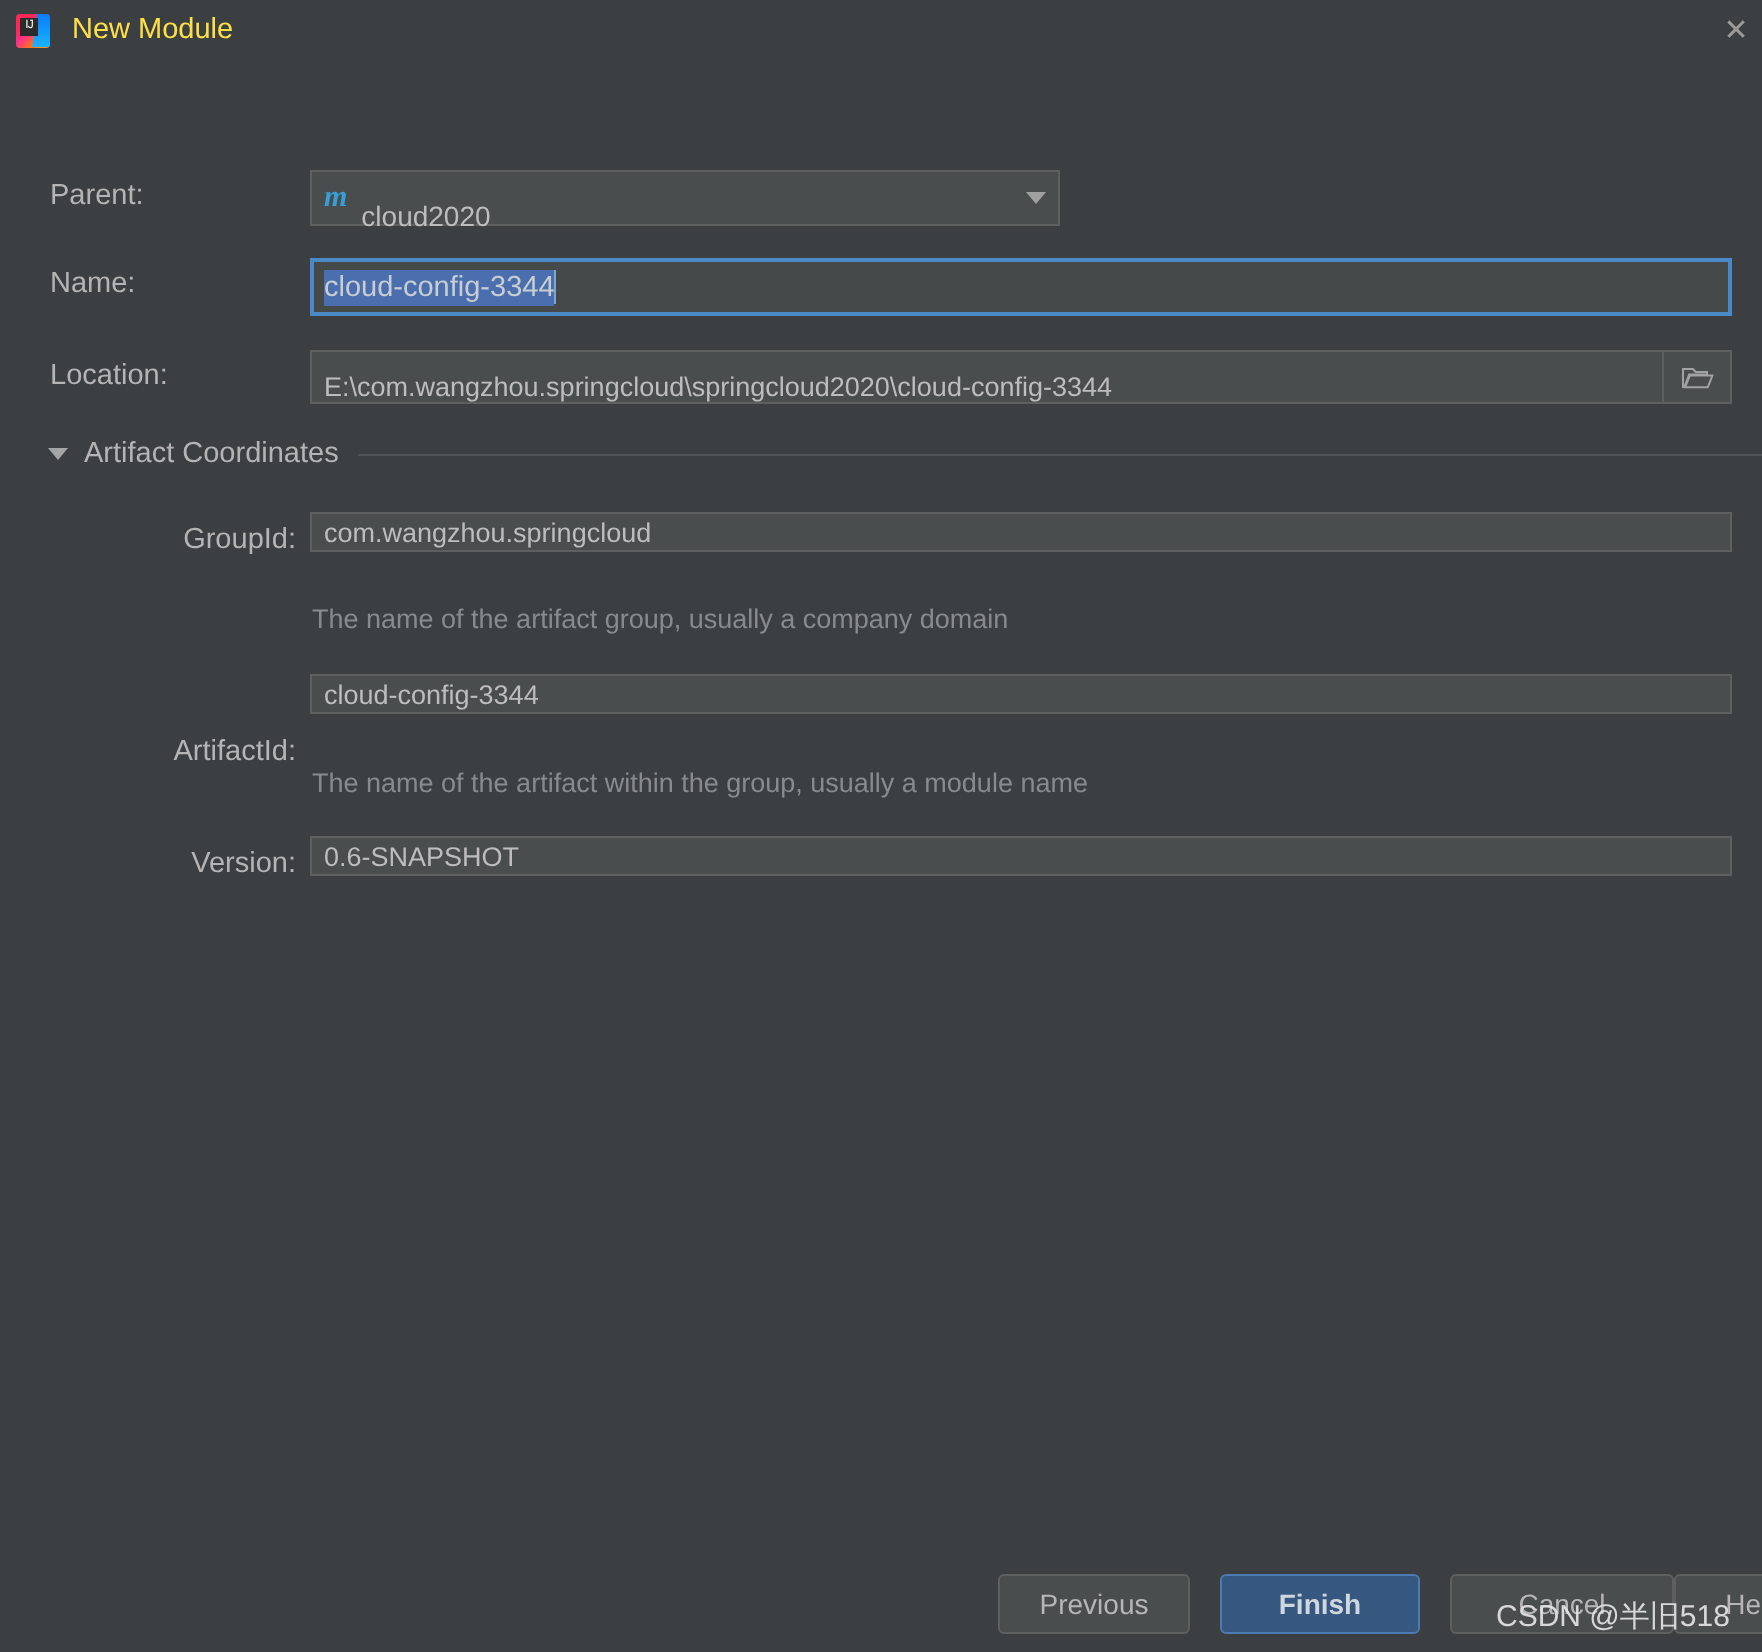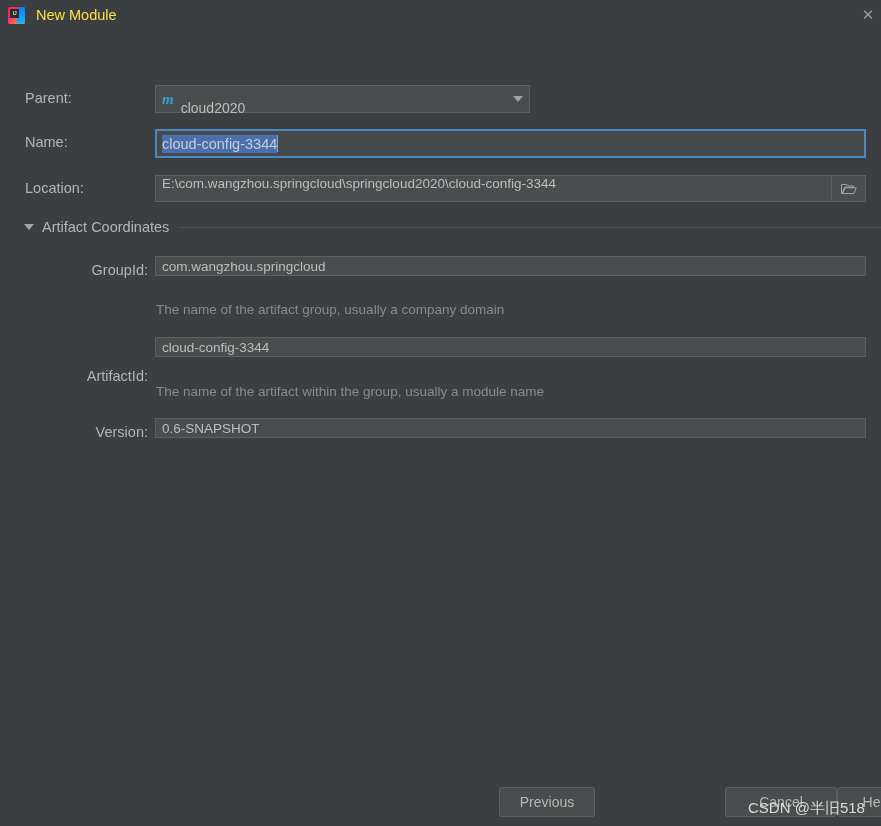--- a/index.html
+++ b/index.html
@@ -137,21 +137,21 @@
   }
 
   
   .loc-field {
     position: absolute;
     left: 155px; top: 145px;
     width: 711px; height: 27px;
     background: #4a4d4e;
     border: 1px solid #5e6060;
     display: flex;
-    align-items: flex-start;
+    align-items: flex-end;
     padding: 0 6px;
     font-size: 13.5px;
     color: #bdbdbd;
   }
   .browse-btn {
     position: absolute;
     right: 0; top: 0;
     width: 34px; height: 100%;
     border-left: 1px solid #5e6060;
     display: flex;
@@ -320,16 +320,17 @@
 
   <div class="sub-label" style="top:394px;">Version:</div>
   <div class="sub-field" style="top:388px;">
     <span>0.6-SNAPSHOT</span>
   </div>
 
 </div>
 
 <div class="footer">
   <div class="btn" id="btn-previous">Previous</div>
+  <div class="btn primary" id="btn-finish">Finish</div>
   <div class="btn" id="btn-cancel">Cancel</div>
   <div class="btn" id="btn-help">Help</div>
   <div class="watermark">CSDN @半旧518</div>
 </div>
 
 </body></html>

